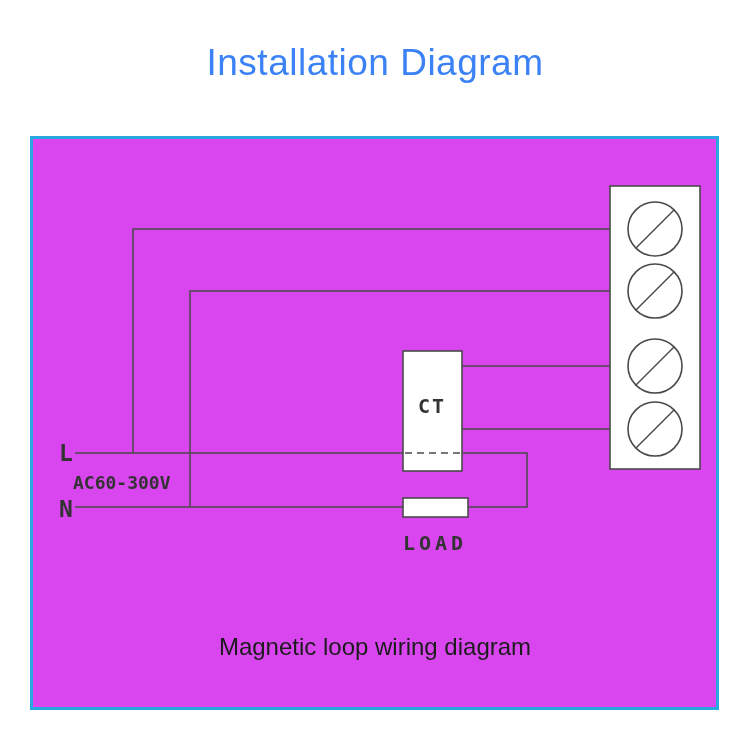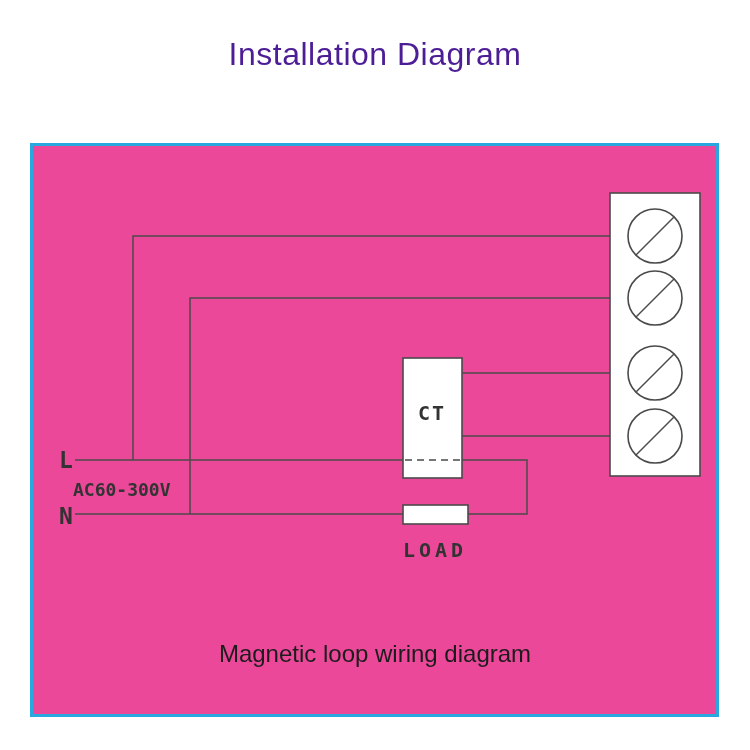--- a/index.html
+++ b/index.html
@@ -6,39 +6,38 @@
     margin: 0;
     padding: 0;
     background: #ffffff;
     width: 750px;
     height: 750px;
     position: relative;
     font-family: "Liberation Sans", sans-serif;
     overflow: hidden;
   }
   .page-title {
-    margin: 6px;
+    margin: 12px;
     padding-top: 30px;
     text-align: center;
-    font-size: 32px;
+    font-size: 37px;
     font-weight: 400;
-    color: #4c1d95;
+    color: #3b82f6;
     letter-spacing: 0.5px;
     font-family: "Liberation Sans", sans-serif;
   }
   .diagram-frame {
     position: absolute;
     left: 30px;
     top: 136px;
     width: 683px;
     height: 568px;
     border: 3px solid #29A8E0;
-    background: #ec4899;
+    background: #d946ef;
     box-sizing: content-box;
-    margin-top: 7px;
   }
   .diagram-frame svg {
     display: block;
   }
   .wire {
     stroke: #4a4a4a;
     stroke-width: 1.5;
     fill: none;
   }
   .outline {

